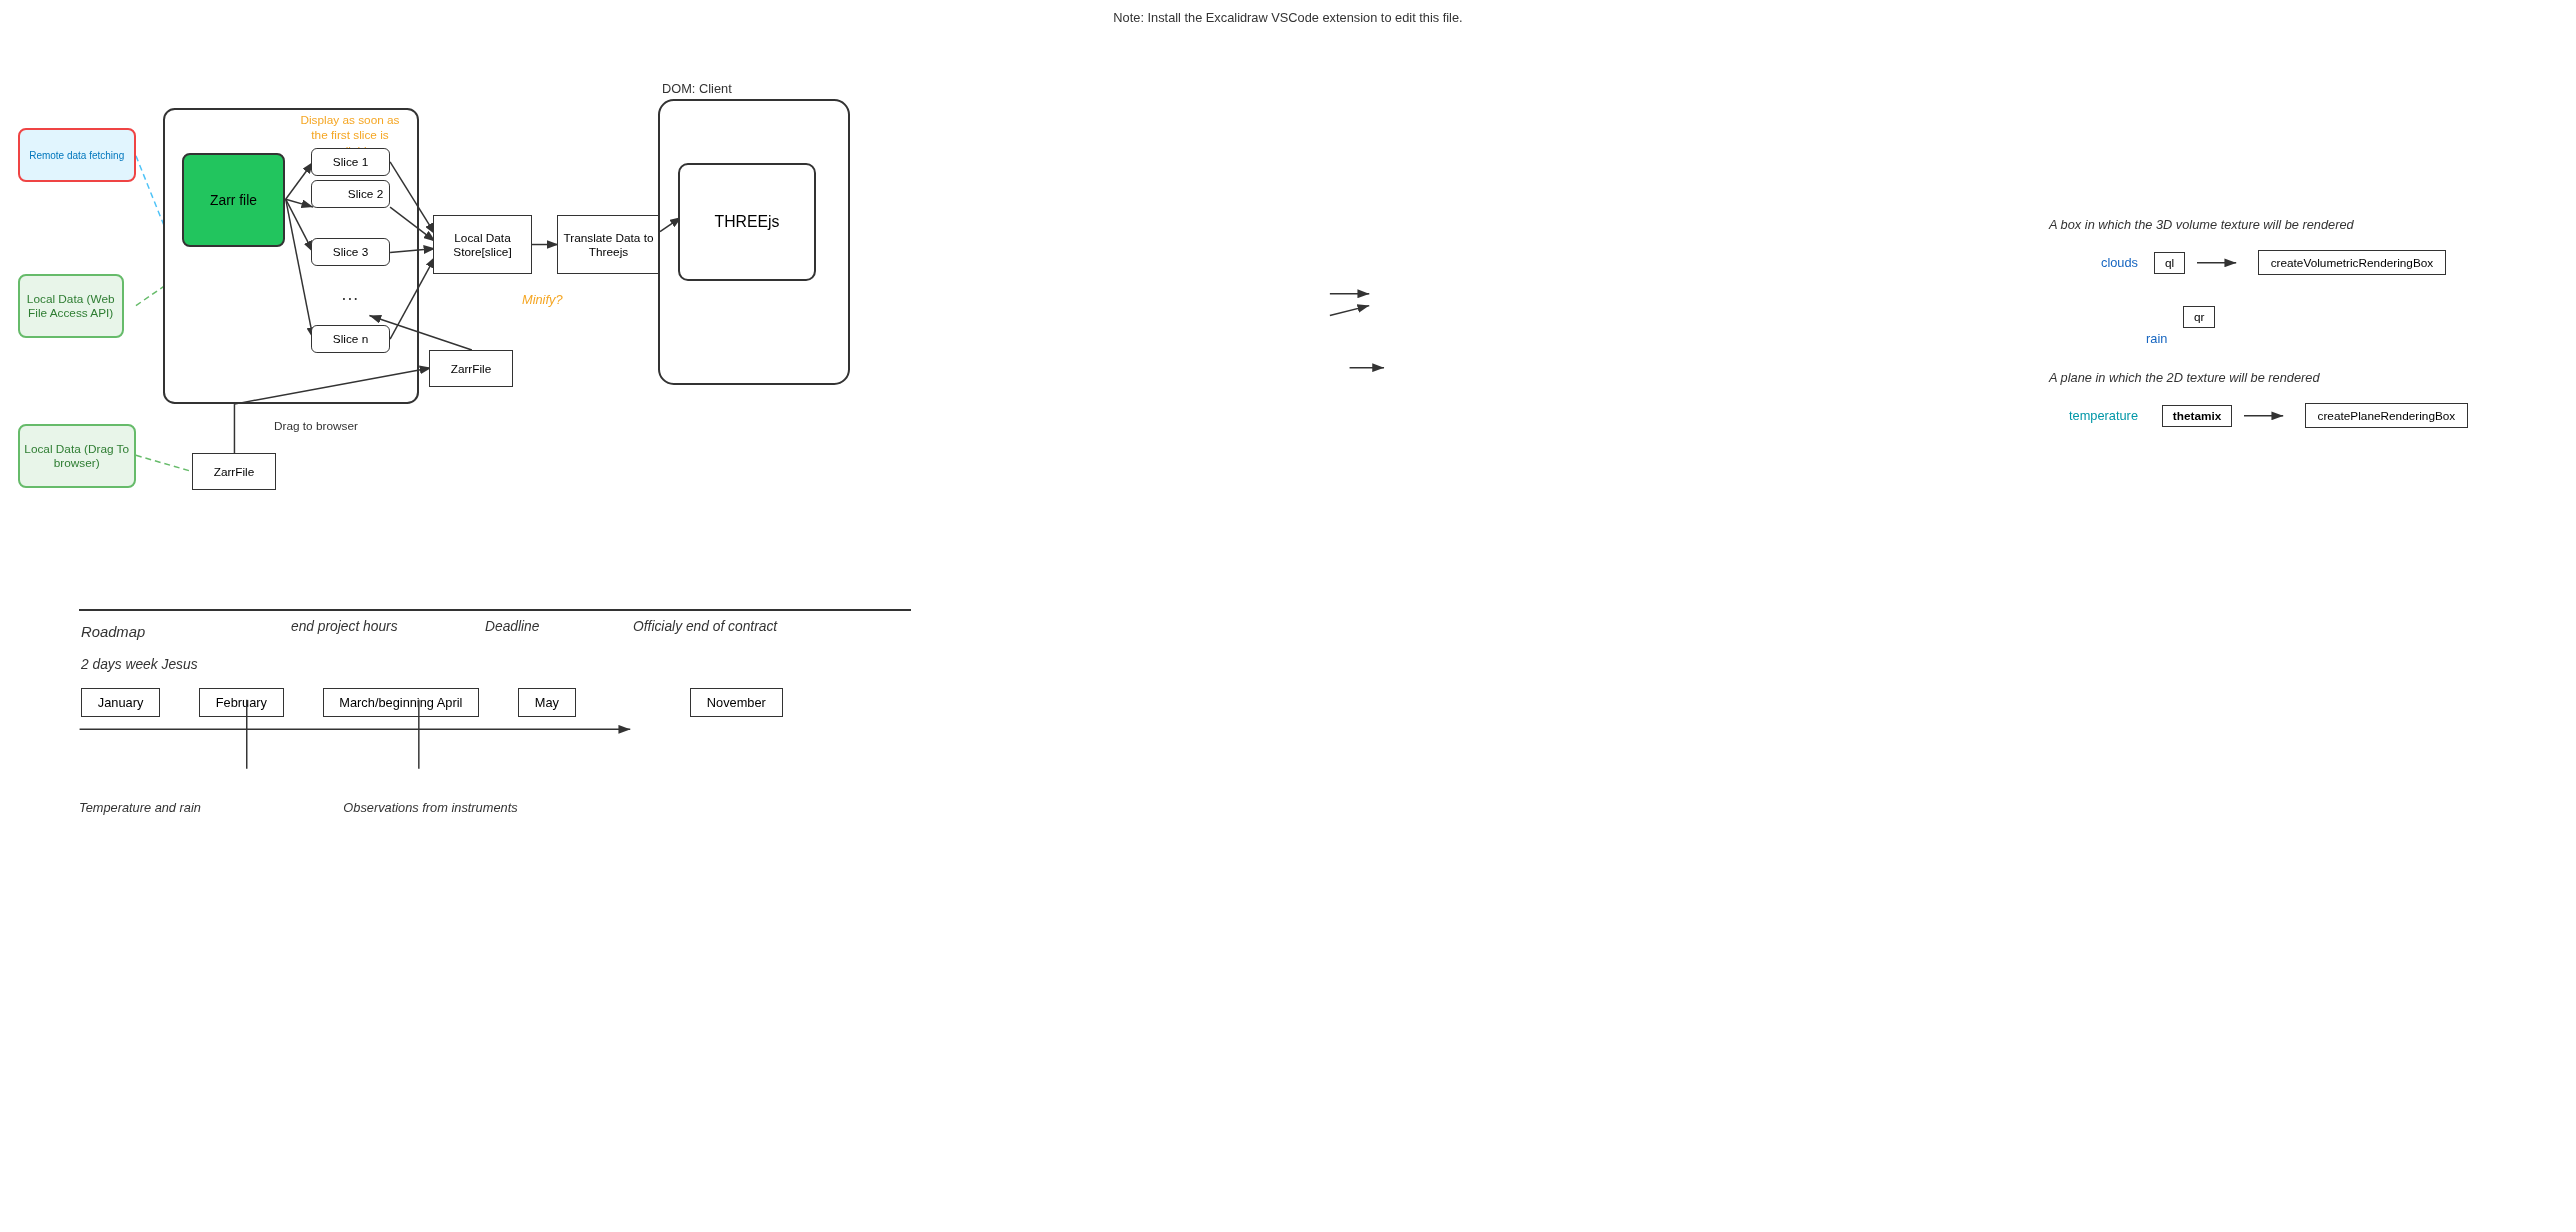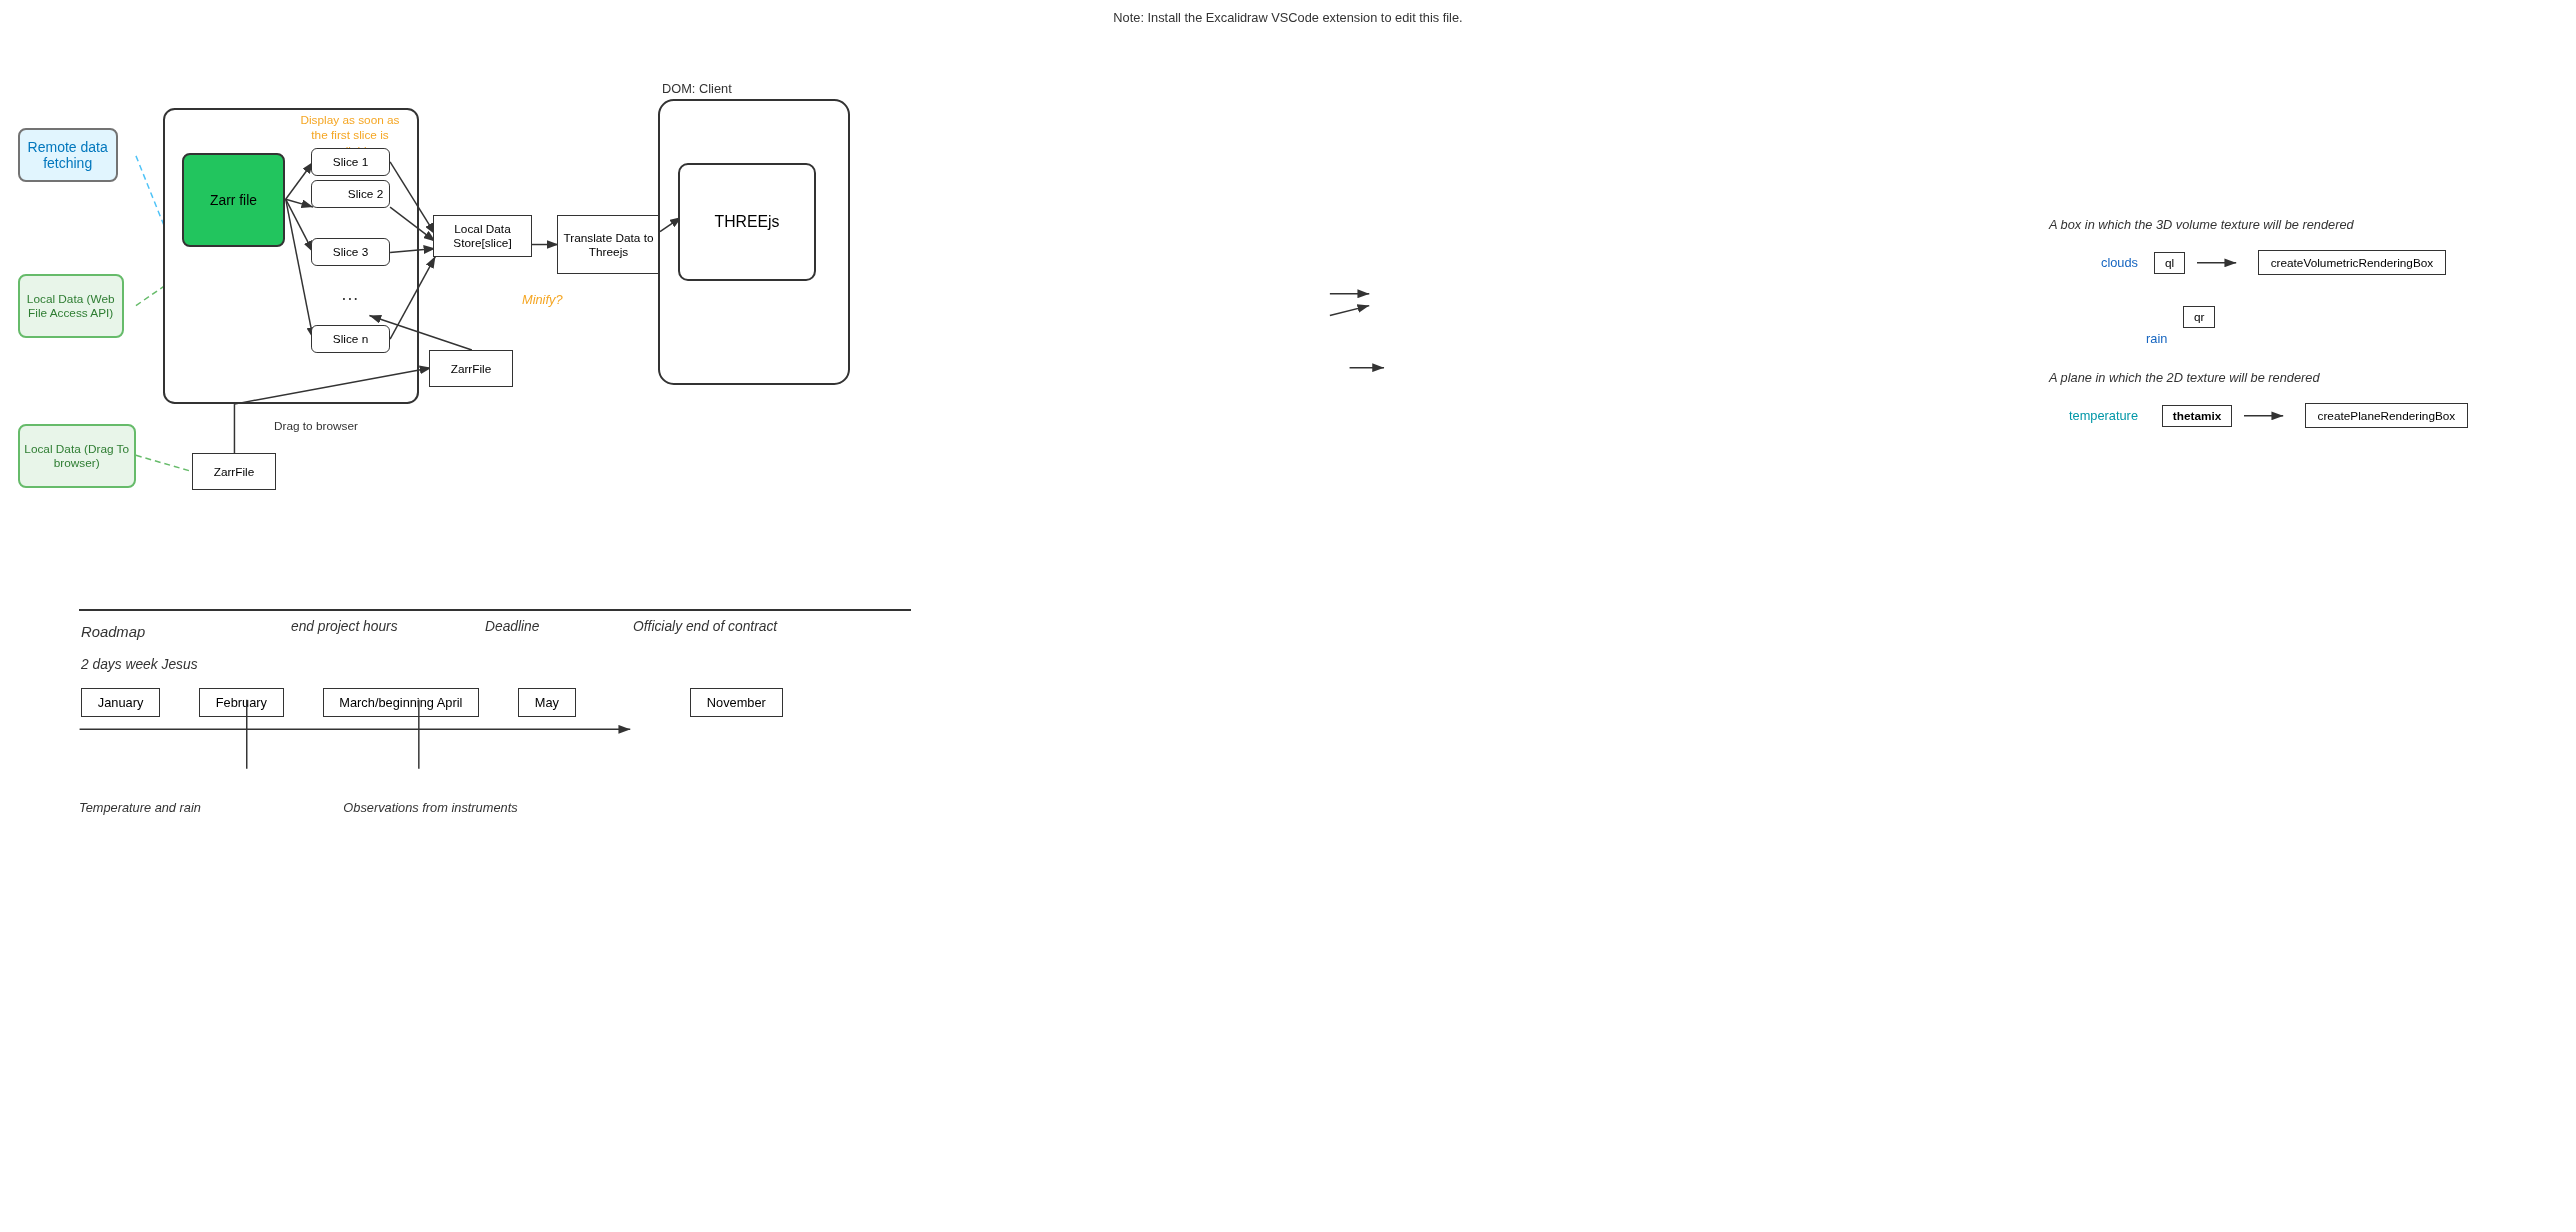--- a/index.html
+++ b/index.html
@@ -20,30 +20,30 @@
       font-size: 12.8px;
       color: #333;
       white-space: nowrap;
     }
 
     
     .remote-data-box {
       position: absolute;
       top: 128px;
       left: 17.7px;
-      width: 100px;
+      width: 118px;
       height: 54px;
-      border: 2px solid #737373;
+      border: 2px solid #ef4444;
       border-radius: 7.9px;
       background: #e1f5fe;
       display: flex;
       align-items: center;
       justify-content: center;
       text-align: center;
-      font-size: 14px;
+      font-size: 10px;
       color: #0277bd;
     }
 
     
     .local-data-web-box {
       position: absolute;
       top: 274px;
       left: 17.7px;
       width: 106px;
       height: 64px;
@@ -141,21 +141,21 @@
       font-size: 17.7px;
       color: #333;
     }
 
     
     .local-data-store-box {
       position: absolute;
       top: 215px;
       left: 433px;
       width: 99px;
-      height: 42px;
+      height: 59px;
       border: 1.5px solid #333;
       background: #fff;
       display: flex;
       align-items: center;
       justify-content: center;
       text-align: center;
       font-size: 11.8px;
     }
 
     

